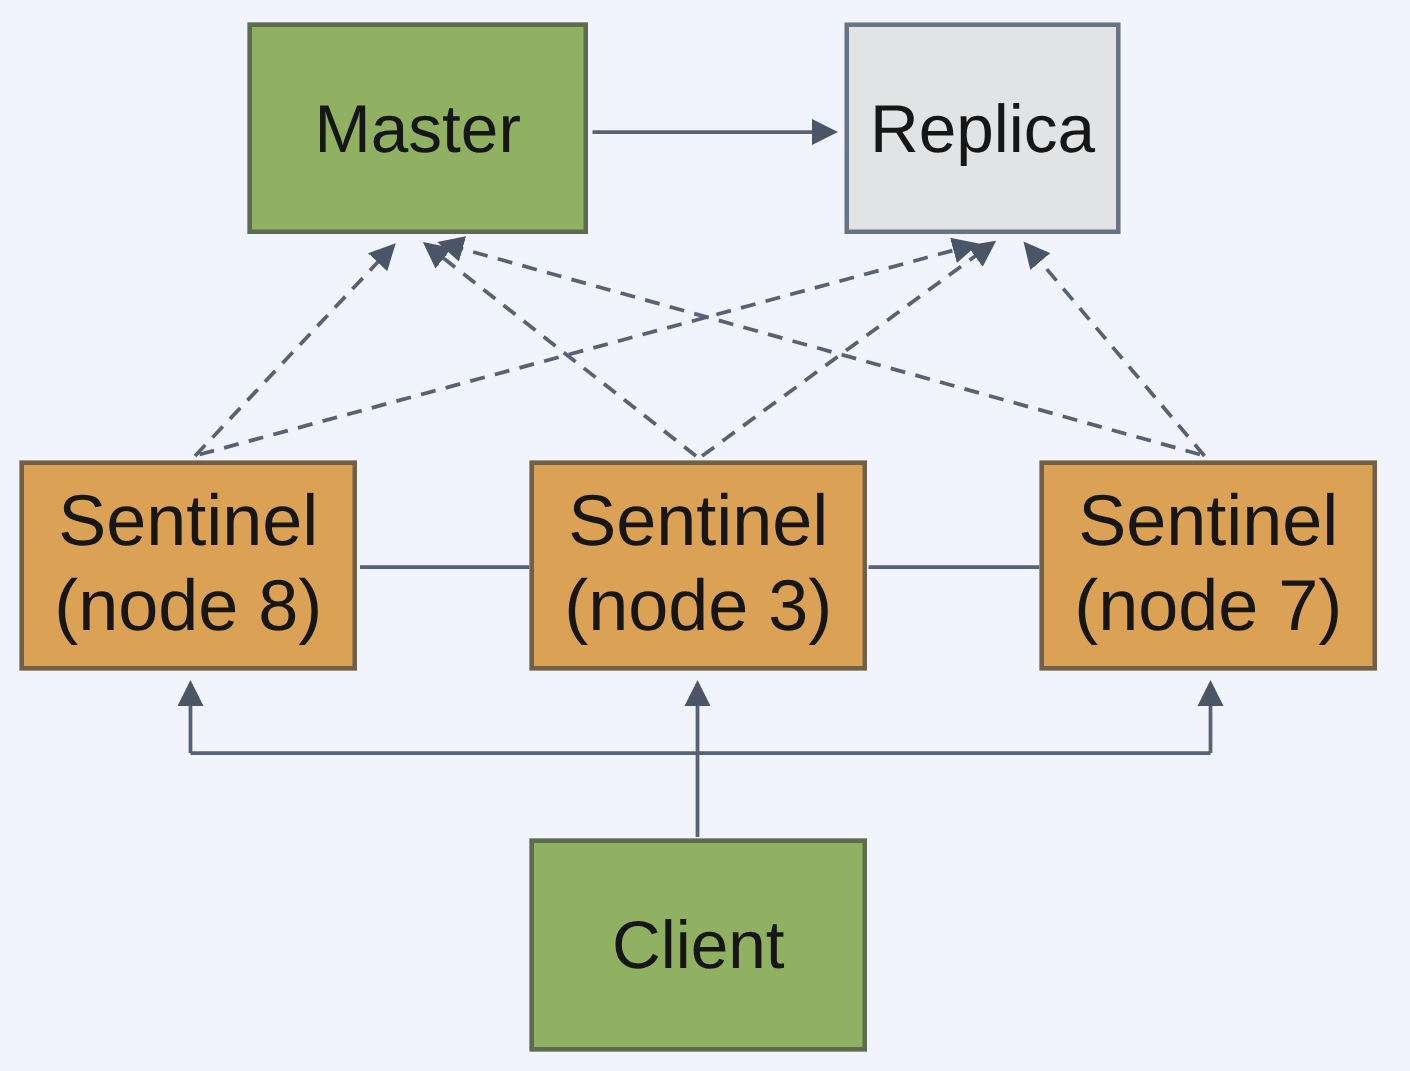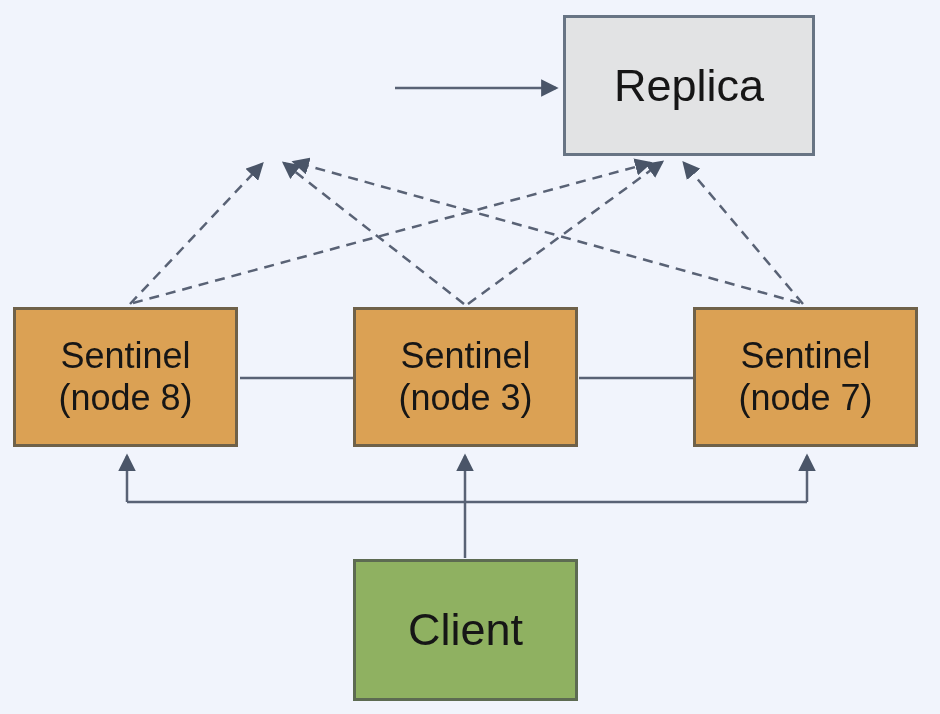--- a/index.html
+++ b/index.html
@@ -26,28 +26,28 @@
     display: flex;
     flex-direction: column;
     align-items: center;
     justify-content: center;
     text-align: center;
     border: 3px solid #5c6670;
     color: #161616;
   }
   .node .lbl { display: block; }
   .single { font-size: 45px; }
-  .double { font-size: 36px; line-height: 1.18; }
+  .double { font-size: 48px; line-height: 1.18; }
 
   .node-green  { background: #8fb161; border-color: #5d6b52; }
   .node-gray   { background: #e2e3e4; border-color: #687484; }
   .node-orange { background: #dba154; border-color: #6f6149; }
 
   .n-master   { left: 165px; top: 15px;  width: 227px; height: 141px; }
-  .n-replica  { left: 563px; top: 15px;  width: 252px; height: 141px; }
+  .n-replica  { left: 563px; top: 15px;  width: 184px; height: 141px; }
   .n-s1       { left: 13px;  top: 307px; width: 225px; height: 140px; }
   .n-s2       { left: 353px; top: 307px; width: 225px; height: 140px; }
   .n-s3       { left: 693px; top: 307px; width: 225px; height: 140px; }
   .n-client   { left: 353px; top: 559px; width: 225px; height: 142px; text-align: center; }
 
   .edge {
     stroke: #596275;
     stroke-width: 2.5;
     fill: none;
   }
@@ -74,20 +74,23 @@
     <path class="edge" d="M 807 502 L 807 456" marker-end="url(#arrow)"></path>
 
     <path class="edge dashed" d="M 130 304 L 262 164" marker-end="url(#arrow)"></path>
     <path class="edge dashed" d="M 133 303 L 650 163" marker-end="url(#arrow)"></path>
     <path class="edge dashed" d="M 464 304 L 284 163" marker-end="url(#arrow)"></path>
     <path class="edge dashed" d="M 468 304 L 662 162" marker-end="url(#arrow)"></path>
     <path class="edge dashed" d="M 800 303 L 294 162" marker-end="url(#arrow)"></path>
     <path class="edge dashed" d="M 803 304 L 684 163" marker-end="url(#arrow)"></path>
   </svg>
 
+  <div class="node node-green n-master">
+    <span class="lbl single">Master</span>
+  </div>
 
   <div class="node node-gray n-replica">
     <span class="lbl single">Replica</span>
   </div>
 
   <div class="node node-orange n-s1">
     <span class="lbl double">Sentinel</span>
     <span class="lbl double">(node 8)</span>
   </div>
 

